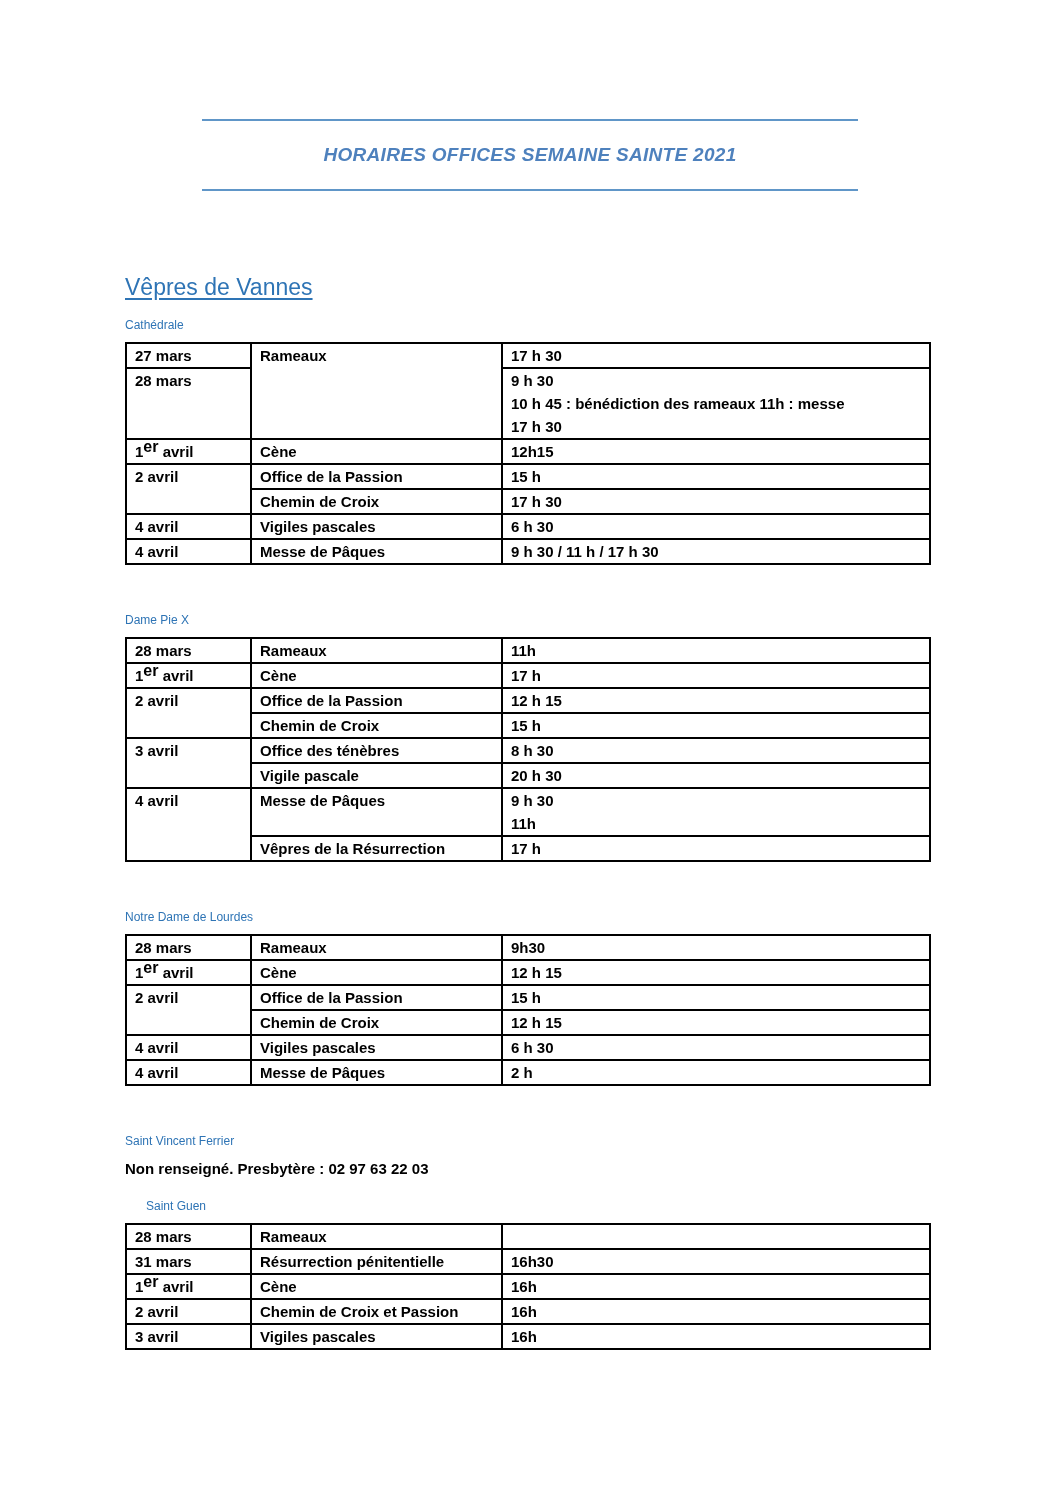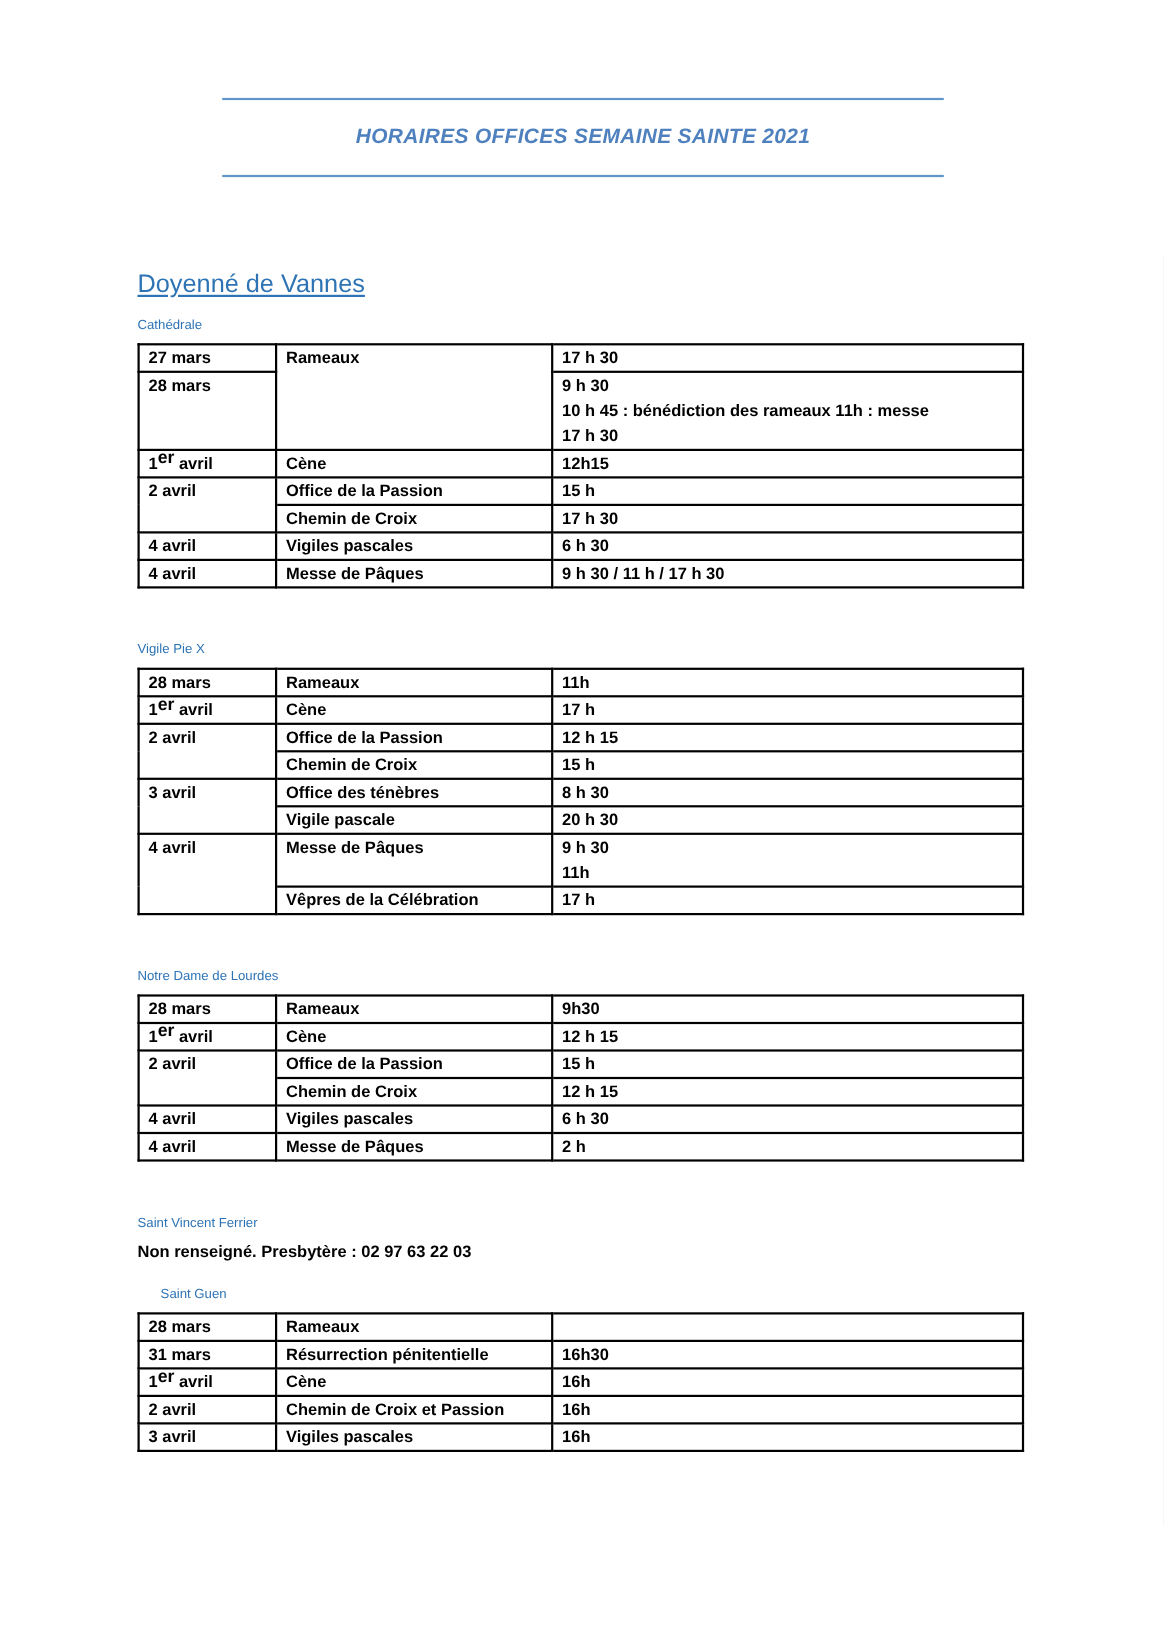--- a/index.html
+++ b/index.html
@@ -6,21 +6,21 @@
   .page {
     position: relative;
     width: 1058px;
     height: 1497px;
     margin: 0 auto;
     background: var(--page-bg, #ffffff);
     font-family: "Liberation Sans", "DejaVu Sans", sans-serif;
     color: #000;
     overflow: hidden;
     box-sizing: border-box;
-    padding-top: 89px;
+    padding-top: 119px;
   }
   .title-block { margin: 0 200px 0 202px; }
   .rule { height: 2px; background: var(--rule-blue, #6096C8); }
   .doc-title {
     height: 68px;
     line-height: 68px;
     text-align: center;
     font-size: 19px;
     font-weight: bold;
     font-style: italic;
@@ -85,21 +85,21 @@
 
 <div class="page" style="--heading-blue: #2E74B5; --title-blue: #4E81BD; --rule-blue: #6096C8; --border: #000000; --page-bg: #FFFFFF;">
 
   <div class="title-block">
     <div class="rule"></div>
     <div class="doc-title">HORAIRES OFFICES SEMAINE SAINTE 2021</div>
     <div class="rule"></div>
   </div>
 
   <div class="content">
-    <h1>Doyenné de Vannes</h1>
+    <h1>Vêpres de Vannes</h1>
     <div id="sections">
         <section class="section">
           <h2>Cathédrale</h2>
           <table class="schedule">
             <colgroup>
               <col class="c-date">
               <col class="c-service">
               <col class="c-time">
             </colgroup>
             <tbody>
@@ -137,21 +137,21 @@
               </tr>
               <tr>
                 <td>4 avril</td>
                 <td>Messe de Pâques</td>
                 <td>9 h 30 / 11 h / 17 h 30</td>
               </tr>
             </tbody>
           </table>
         </section>
         <section class="section">
-          <h2>Vigile Pie X</h2>
+          <h2>Dame Pie X</h2>
           <table class="schedule">
             <colgroup>
               <col class="c-date">
               <col class="c-service">
               <col class="c-time">
             </colgroup>
             <tbody>
               <tr>
                 <td>28 mars</td>
                 <td>Rameaux</td>
@@ -182,21 +182,21 @@
               </tr>
               <tr>
                 <td rowspan="2">4 avril</td>
                 <td>Messe de Pâques</td>
                 <td>
                   <div class="line">9 h 30</div>
                   <div class="line">11h</div>
                 </td>
               </tr>
               <tr>
-                <td>Vêpres de la Célébration</td>
+                <td>Vêpres de la Résurrection</td>
                 <td>17 h</td>
               </tr>
             </tbody>
           </table>
         </section>
         <section class="section">
           <h2>Notre Dame de Lourdes</h2>
           <table class="schedule">
             <colgroup>
               <col class="c-date">

